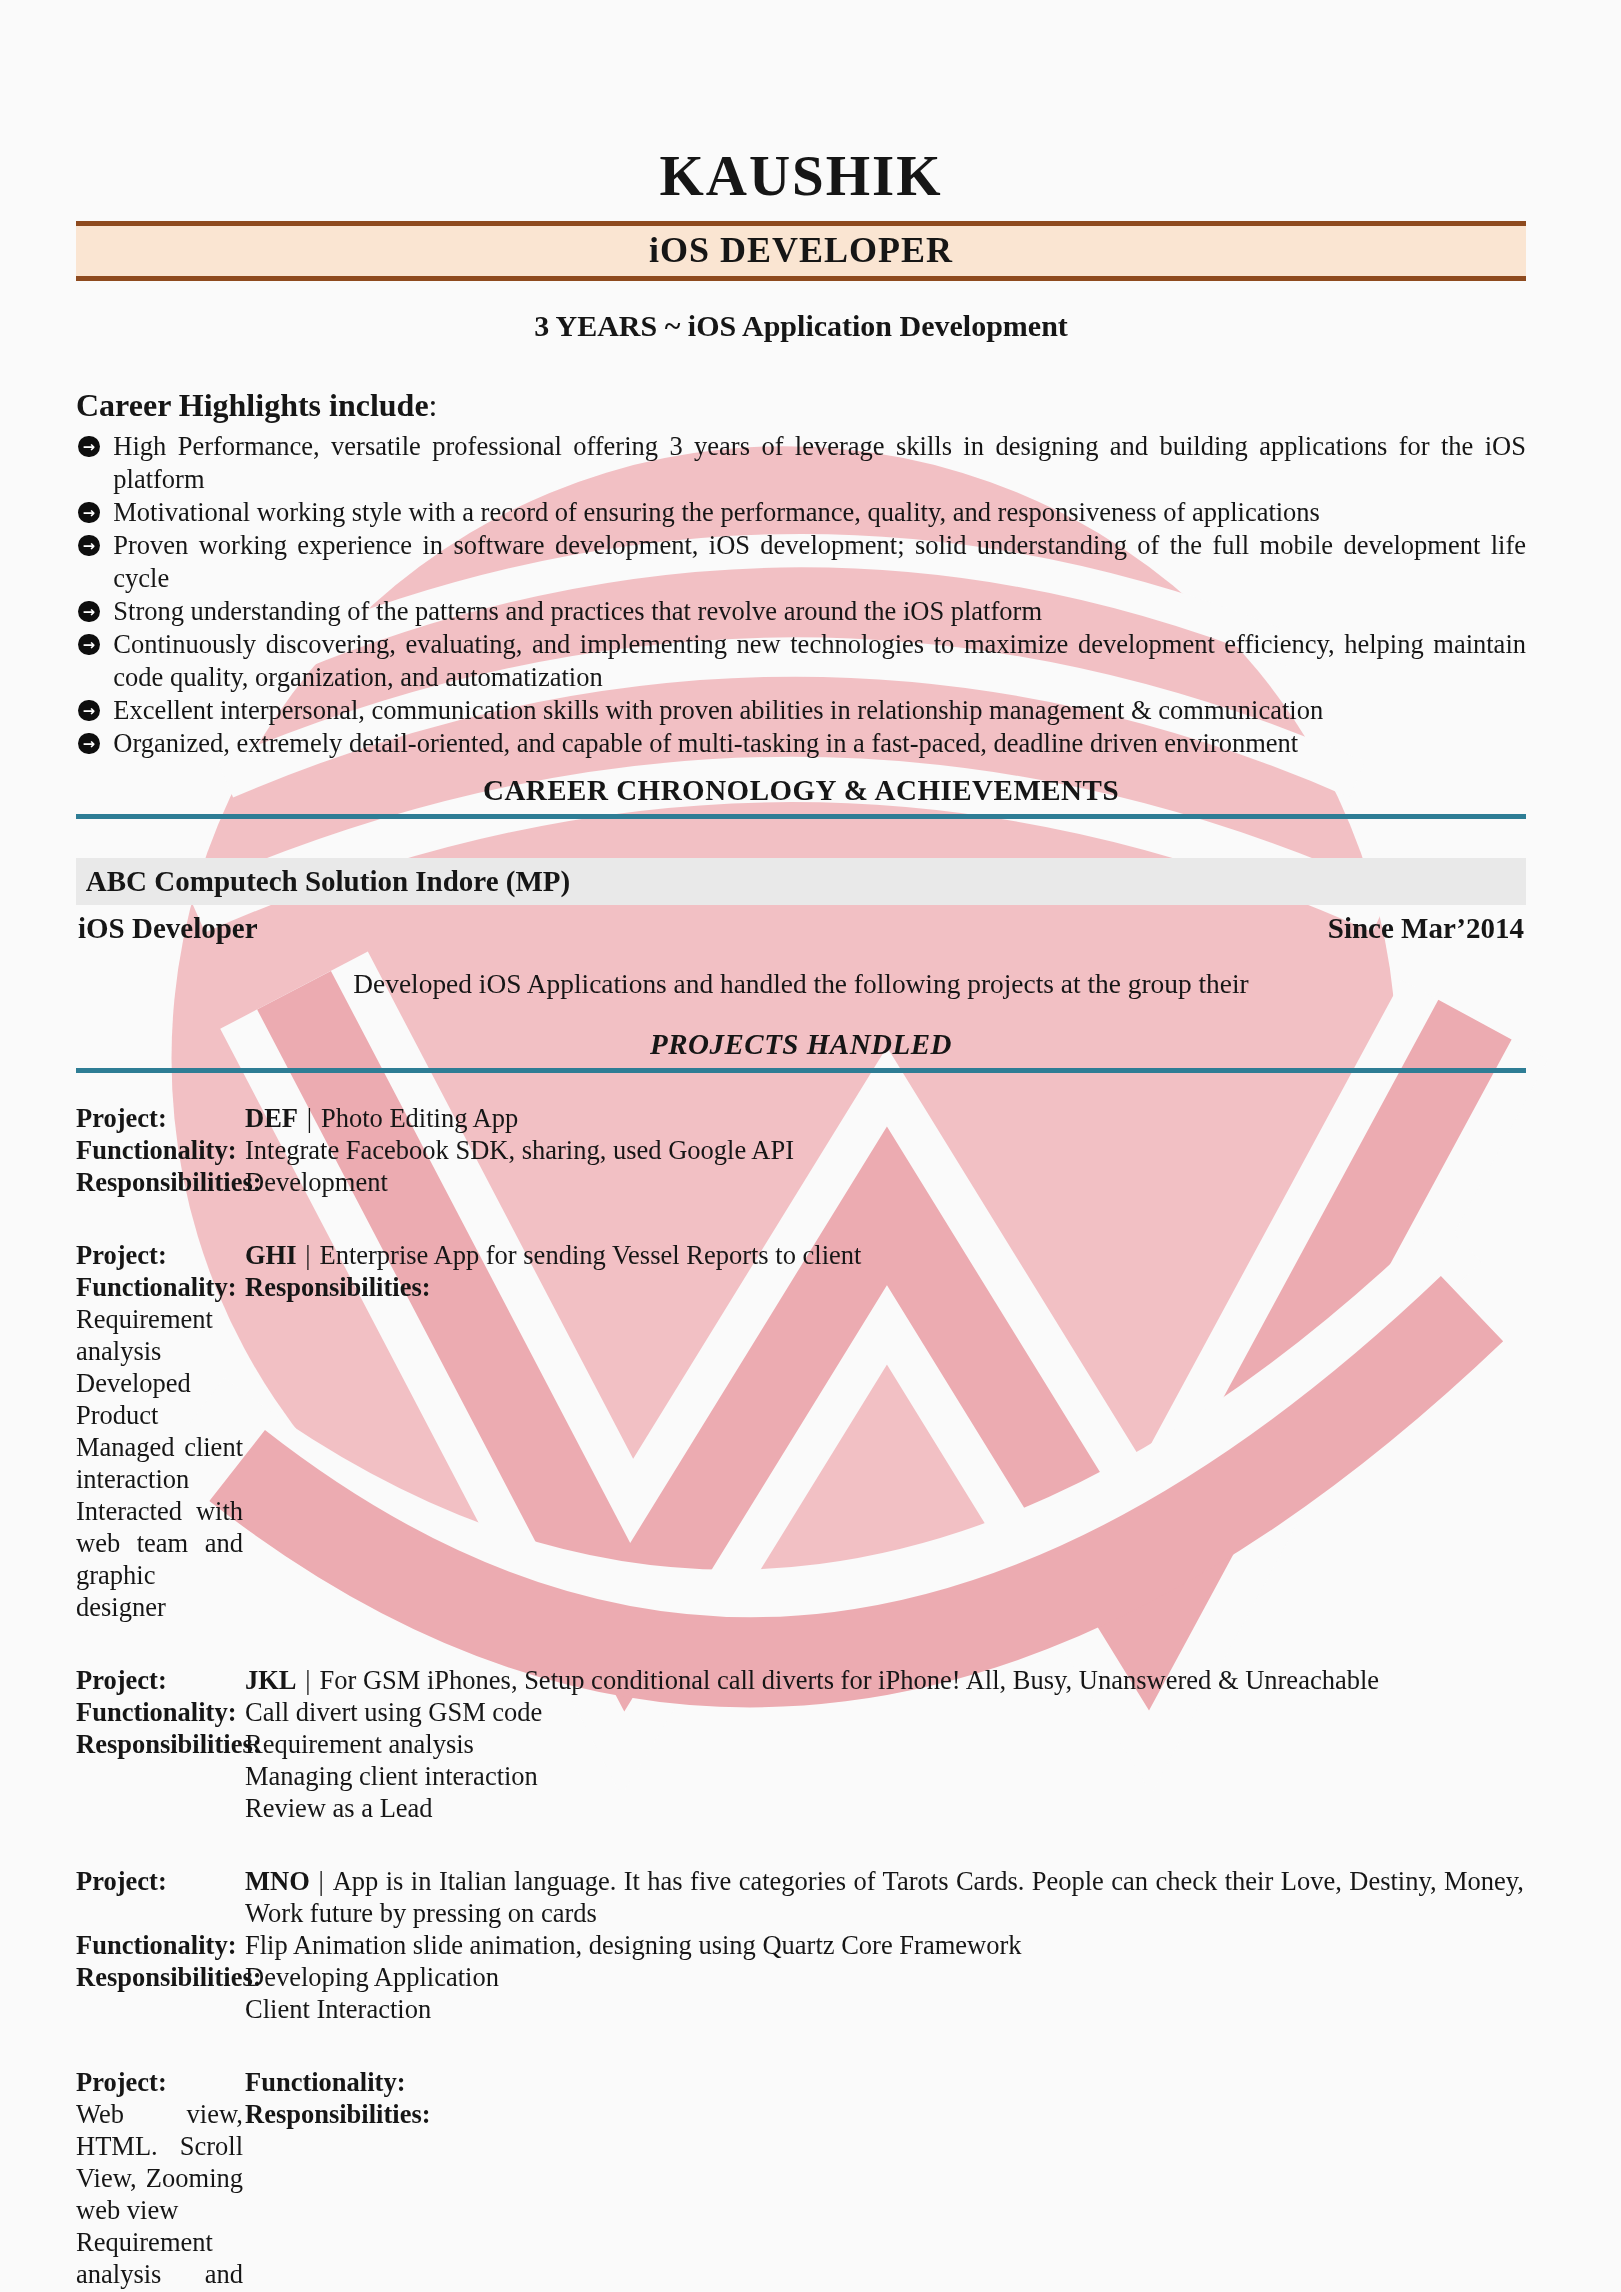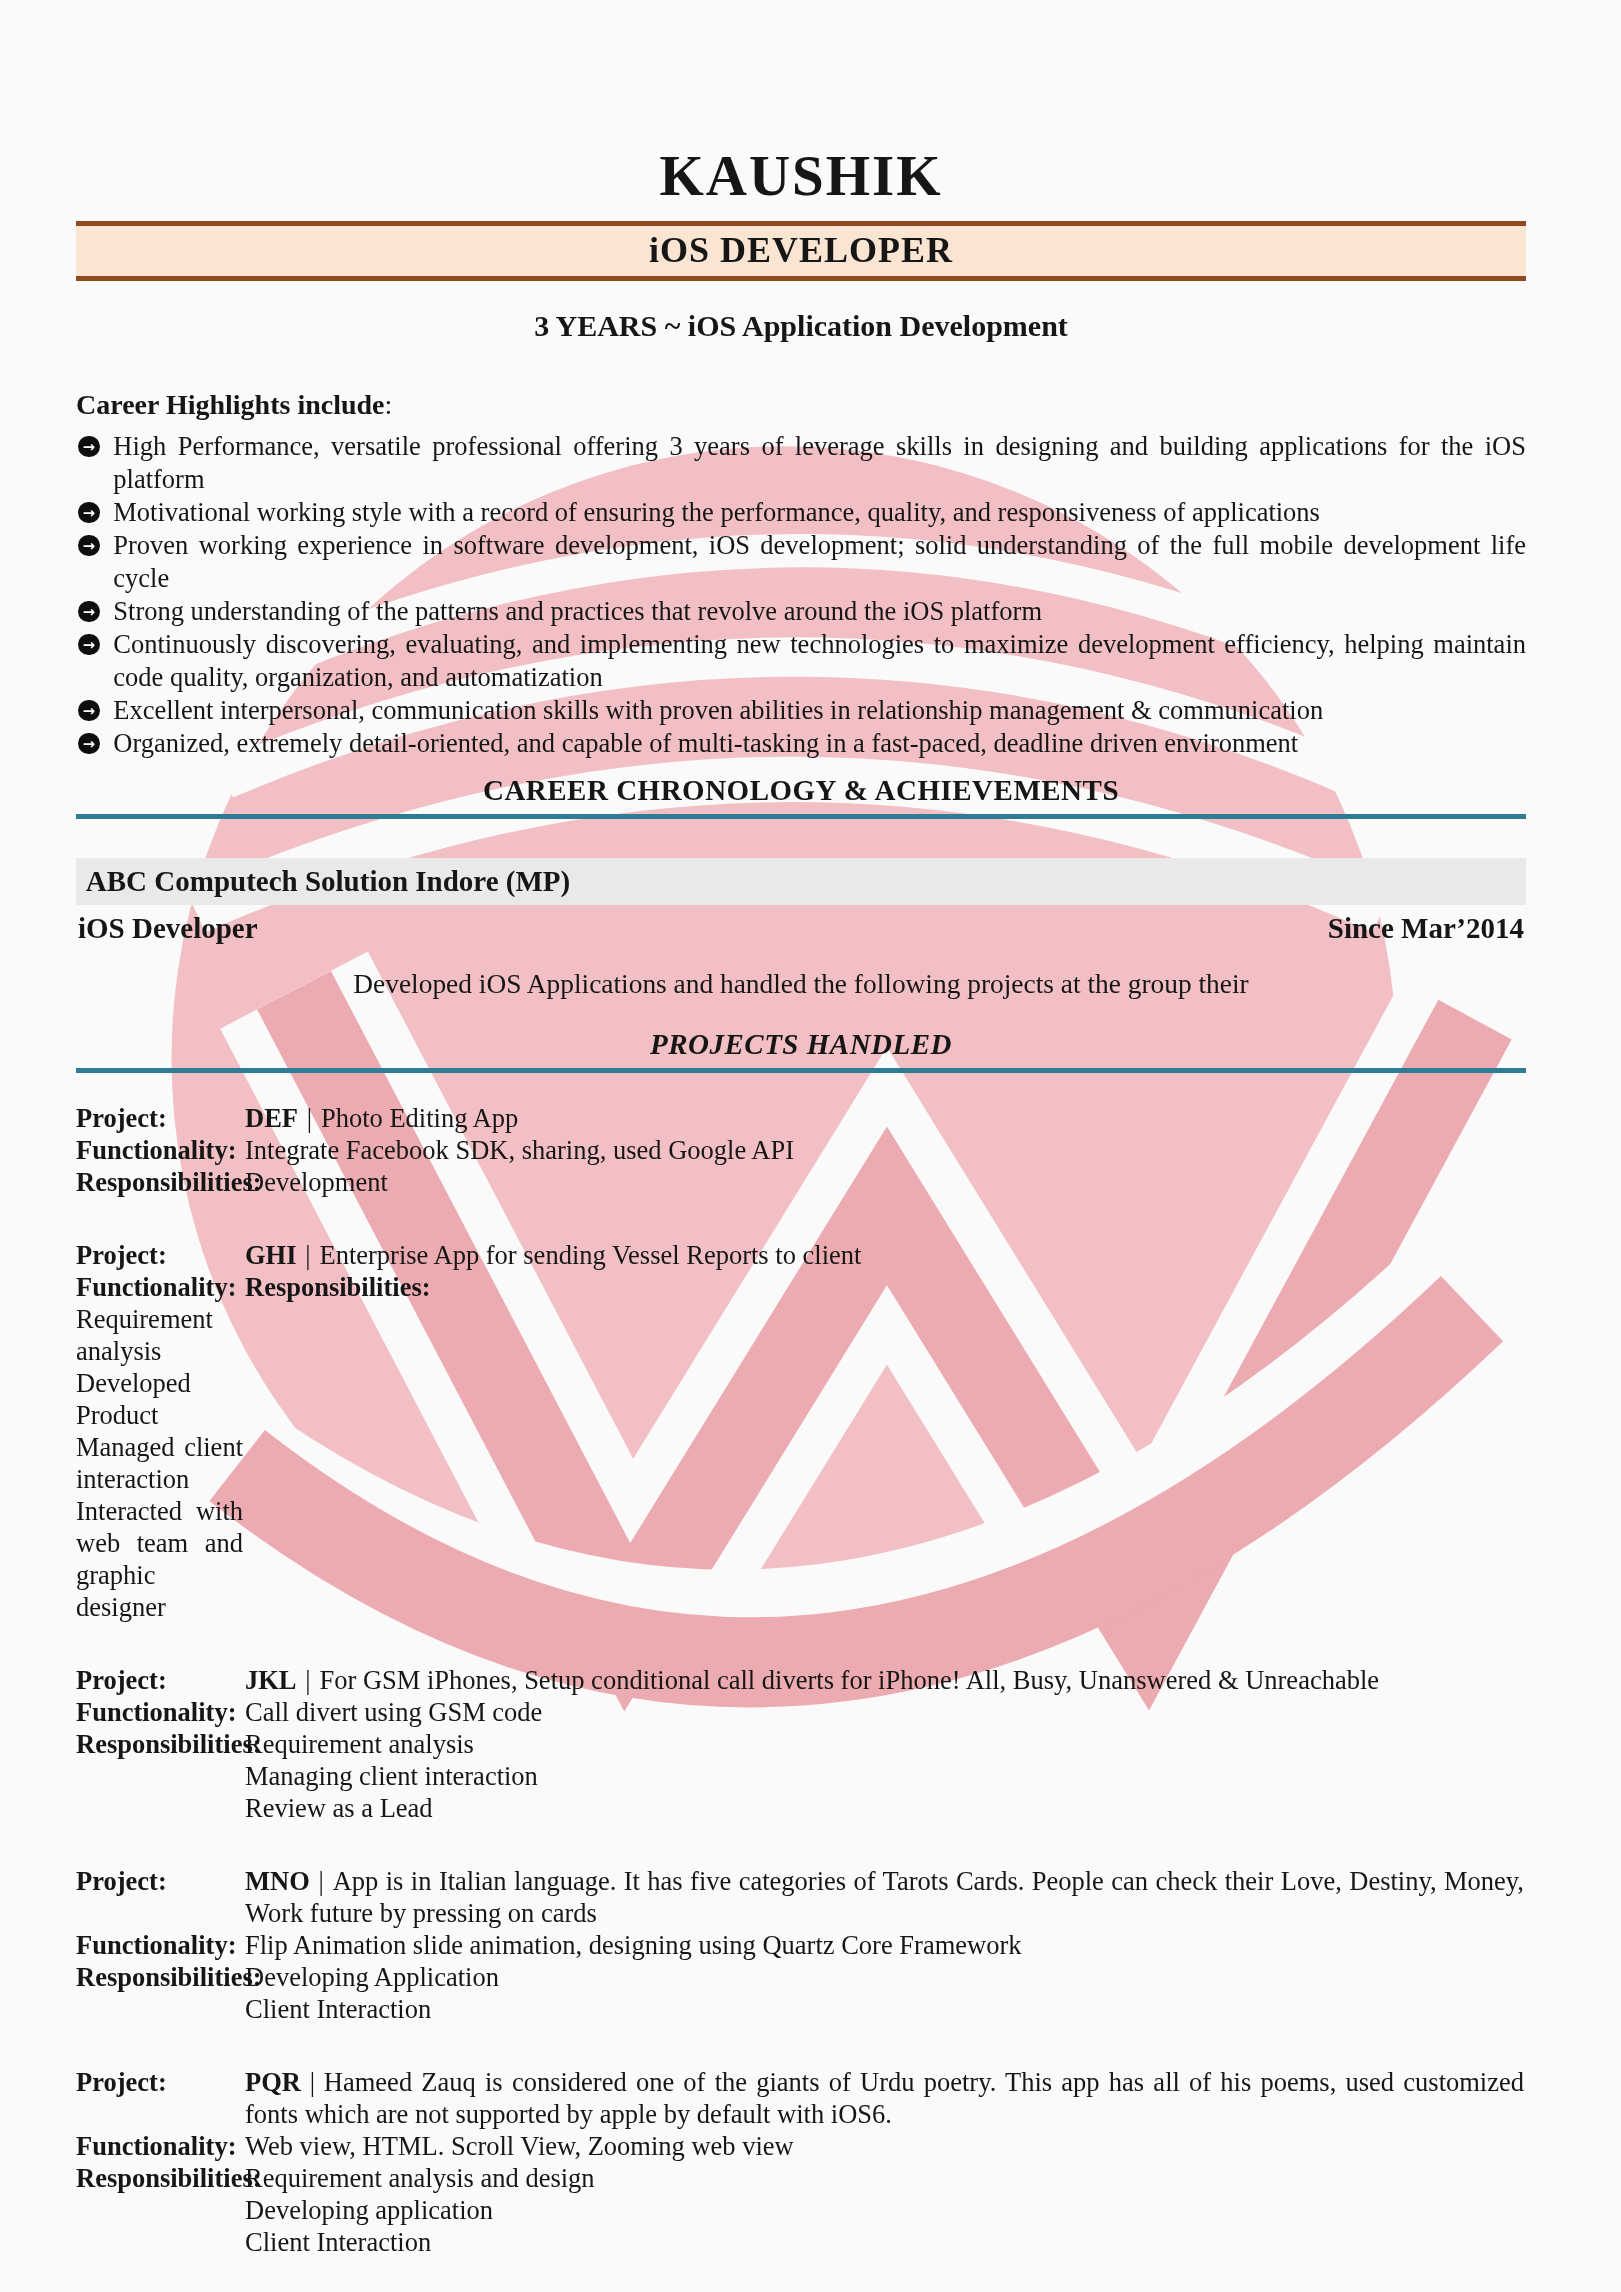--- a/index.html
+++ b/index.html
@@ -40,21 +40,21 @@
   }
   .banner{
     margin-top:16.7px;
     border-top:5.9px solid var(--banner-border);
     border-bottom:5.9px solid var(--banner-border);
     background:var(--banner-bg);
     text-align:center;font-size:36px;font-weight:700;
     line-height:39px;padding:4.9px 0 6.9px;letter-spacing:1px;
   }
   .tagline{margin-top:27.4px;text-align:center;font-size:30px;font-weight:700;}
-  .hl-heading{margin-top:45px;font-size:28px;line-height:34px;}
+  .hl-heading{margin-top:45px;font-size:32px;line-height:34px;}
   .hl-heading .strong{font-weight:700;}
   ul.highlights{list-style:none;margin:7.8px 0 0;padding:0;}
   ul.highlights li{
     display:flex;align-items:flex-start;gap:13.7px;
     font-size:26.5px;line-height:33px;text-align:justify;padding-left:2px;
   }
   .bullet{
     flex:0 0 auto;width:21.6px;height:21.6px;margin-top:5.9px;border-radius:50%;
     background:#0e0e0e;color:#ffffff;
     font-family:"DejaVu Sans", sans-serif;font-size:14.7px;font-weight:700;
@@ -227,23 +227,20 @@
 
   <div class="cell-label r-label">Responsibilities:</div>
   <div class="p-value r-value">Developing Application</div>
 
   <div class="cell-label r-label"></div>
   <div class="p-value r-value">Client Interaction</div>
 </div>
 
   <div class="project">
     <div class="cell-label p-label">Project:</div>
-    <div class="p-value">
-      <span class="p-code">PQR</span><span class="p-sep">|</span><span class="p-desc">Hameed Zauq is considered one of the giants of Urdu poetry. This app has all of his poems, used customized fonts which are not supported by apple by default with iOS6.</span>
-    </div>
     <div class="cell-label f-label">Functionality:</div>
     <div class="p-value f-value">Web view, HTML. Scroll View, Zooming web view</div>
 
   <div class="cell-label r-label">Responsibilities:</div>
   <div class="p-value r-value">Requirement analysis and design</div>
 
   <div class="cell-label r-label"></div>
   <div class="p-value r-value">Developing application</div>
 
   <div class="cell-label r-label"></div>

